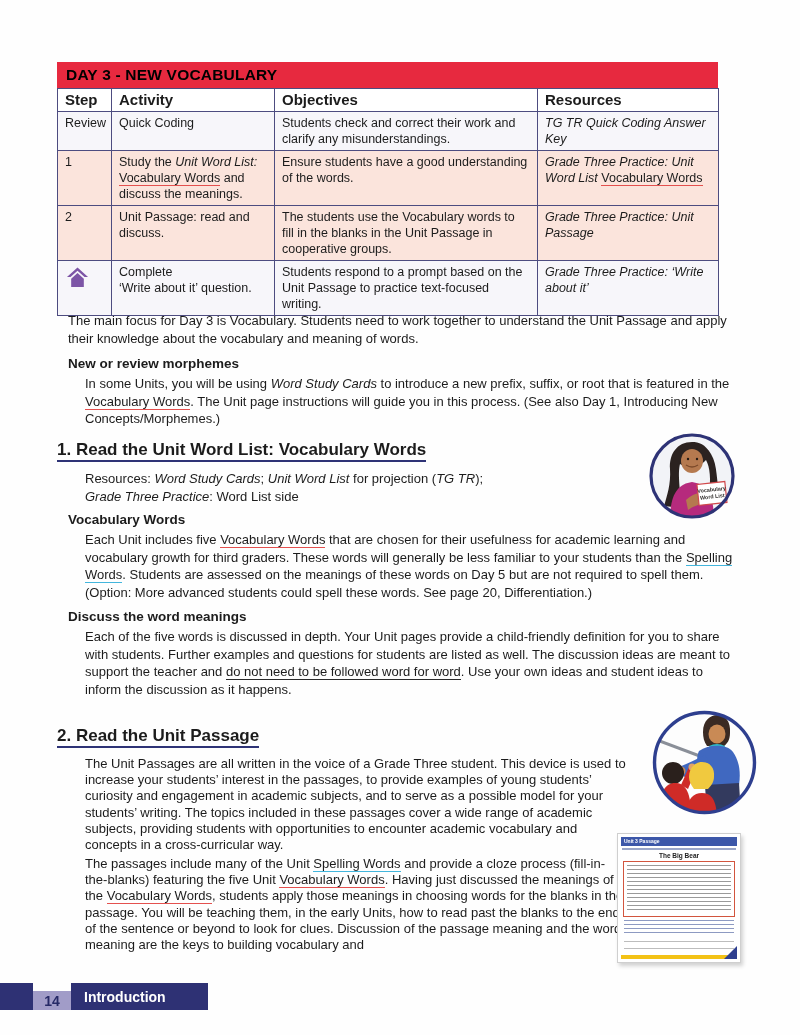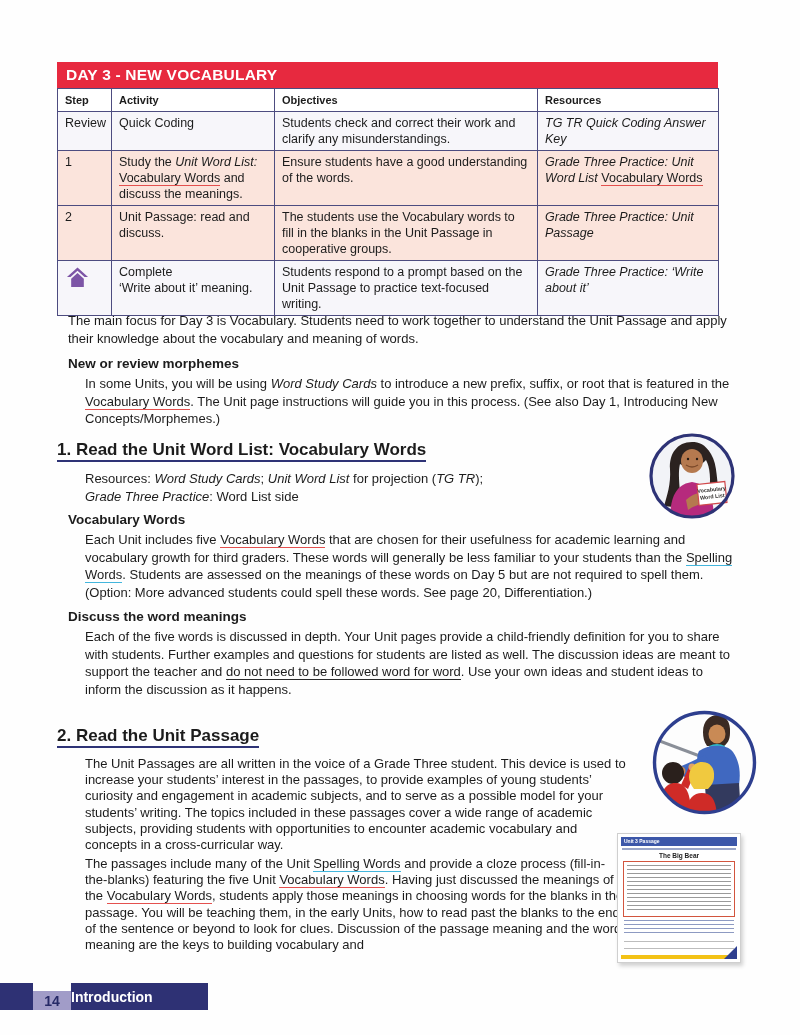--- a/index.html
+++ b/index.html
@@ -1,28 +1,28 @@
 <!DOCTYPE html>
 <html><head>
 <meta charset="utf-8">
 <style>
   html,body{margin:0;padding:0;background:#ffffff;}
   .page{position:relative;width:800px;height:1035px;background:#fefefe;
         font-family:"Liberation Sans",sans-serif;color:#1c1c1c;overflow:hidden;}
 
   
   .banner{position:absolute;left:57px;top:62px;width:661px;height:26px;background:#e7293f;
-          color:#ffffff;font-weight:bold;font-size:15.5px;line-height:26px;padding-left:9px;
+          color:#000000;font-weight:bold;font-size:15.5px;line-height:26px;padding-left:9px;
           box-sizing:border-box;letter-spacing:.2px;}
 
   
   table.sched{position:absolute;left:57px;top:88px;width:661px;border-collapse:collapse;
               font-size:12.5px;line-height:16px;table-layout:fixed;}
   table.sched th,table.sched td{border:1.5px solid #4d4c80;padding:3px 7px;vertical-align:top;text-align:left;}
-  table.sched th{font-size:11px;font-weight:bold;background:#fff;padding:3px 7px;}
+  table.sched th{font-size:15px;font-weight:bold;background:#fff;padding:3px 7px;}
   .row-pink{background:#fbe4dc;}
   .row-light{background:#f7f6fa;}
   td.step-cell{text-align:center;margin-left:24px;}
   td.step-cell svg{margin-top:2px;}
 
   
   .rt-i{font-style:italic;}
   .rt-ured{border-bottom:1.6px solid #e4504e;}
   .rt-ucyan{border-bottom:1.6px solid #43b6dd;}
   .rt-ublk{border-bottom:1.1px solid #2a2a2a;}
@@ -66,21 +66,21 @@
              background:repeating-linear-gradient(to bottom,transparent 0 6px,#bdbdbd 6px 7px);}
   .thumb-yellow{position:absolute;left:3px;right:3px;bottom:3px;height:4px;background:#f3c216;}
   .thumb-corner{position:absolute;right:3px;bottom:3px;width:13px;height:13px;background:#2e3f8f;
                 clip-path:polygon(100% 0,100% 100%,0 100%);}
 
   
   .footer{position:absolute;left:0;top:983px;height:27px;display:flex;font-size:14px;font-weight:bold;}
   .f-navy-lead{width:33px;background:#2e3174;}
   .f-num{width:38px;background:#a19cc8;color:#272a67;display:flex;align-items:center;justify-content:center;margin-top:8px;}
   .f-label{width:137px;background:#2e3174;color:#fff;display:flex;align-items:center;
-           box-sizing:border-box;}
+           padding-left:13px;box-sizing:border-box;}
 </style>
 </head>
 <body>
 
 <div class="page">
 
   <div class="banner">
     <span>DAY 3 - NEW VOCABULARY</span>
   </div>
 
@@ -118,21 +118,21 @@
         <td><span>The students use the Vocabulary words to fill in the blanks in the Unit Passage in cooperative groups.</span></td>
         <td><span class="rt-i">Grade Three Practice: Unit Passage</span></td>
       </tr>
       <tr class="row-light">
         <td class="step-cell">
           <svg width="25" height="23" viewBox="0 0 26 24">
             <path d="M13 1.5 L24 11.5 L20.3 11.5 L13 5 L5.7 11.5 L2 11.5 Z" fill="#7d55a6"></path>
             <path d="M13 7.2 L19.6 13.2 L19.6 22 L6.4 22 L6.4 13.2 Z" fill="#7d55a6"></path>
           </svg>
         </td>
-        <td><span class="rt-blk">Complete</span><span>‘Write about it’ meaning.</span></td>
+        <td><span class="rt-blk">Complete</span><span>‘Write about it’ question.</span></td>
         <td><span>Students respond to a prompt based on the Unit Passage to practice text-focused writing.</span></td>
         <td><span class="rt-i">Grade Three Practice: ‘Write about it’</span></td>
       </tr>
     </tbody>
   </table>
 
   <div class="para" id="intro-para">The main focus for Day 3 is Vocabulary. Students need to work together to understand the Unit Passage and apply their knowledge about the vocabulary and meaning of words.</div>
 
   <div class="subhead" id="morphemes-heading">New or review morphemes</div>
   <div class="para" id="morphemes-body"><span>In some Units, you will be using </span><span class="rt-i">Word Study Cards</span><span> to introduce a new prefix, suffix, or root that is featured in the </span><span class="rt-ured">Vocabulary Words</span><span>. The Unit page instructions will guide you in this process. (See also Day 1, Introducing New Concepts/Morphemes.)</span></div>

